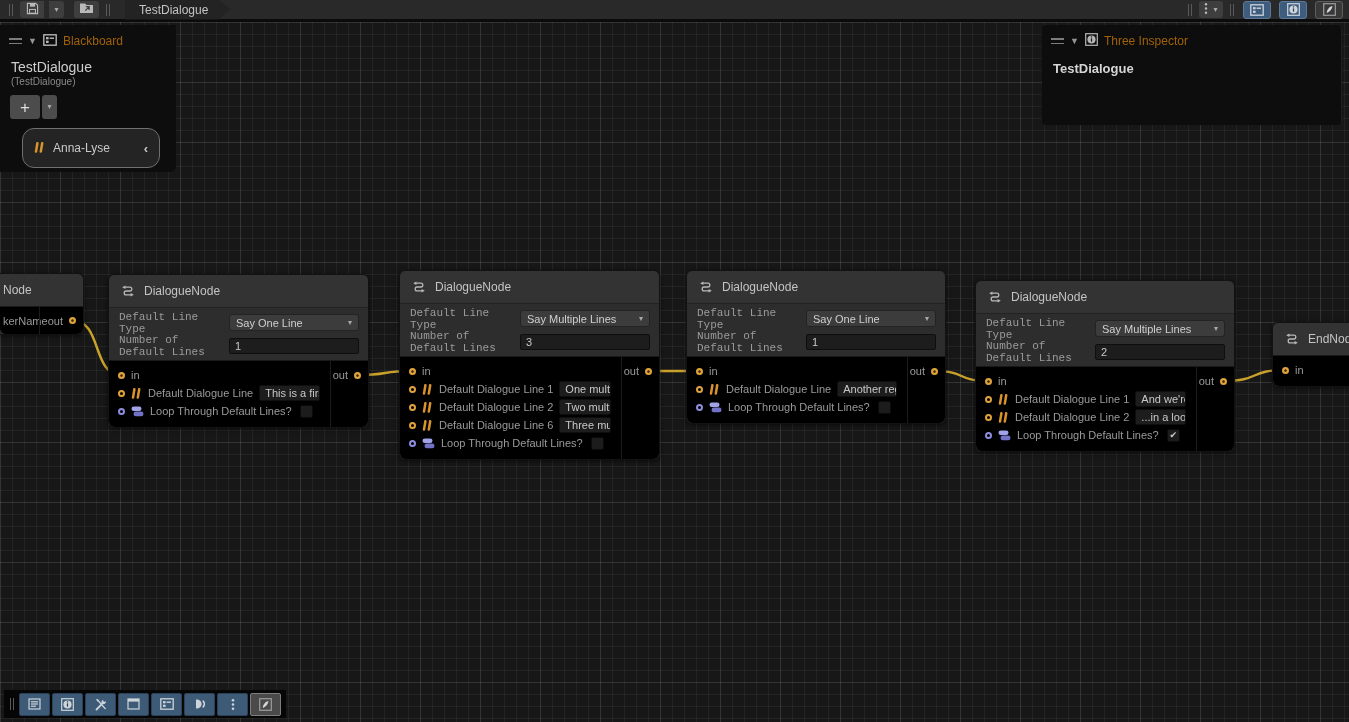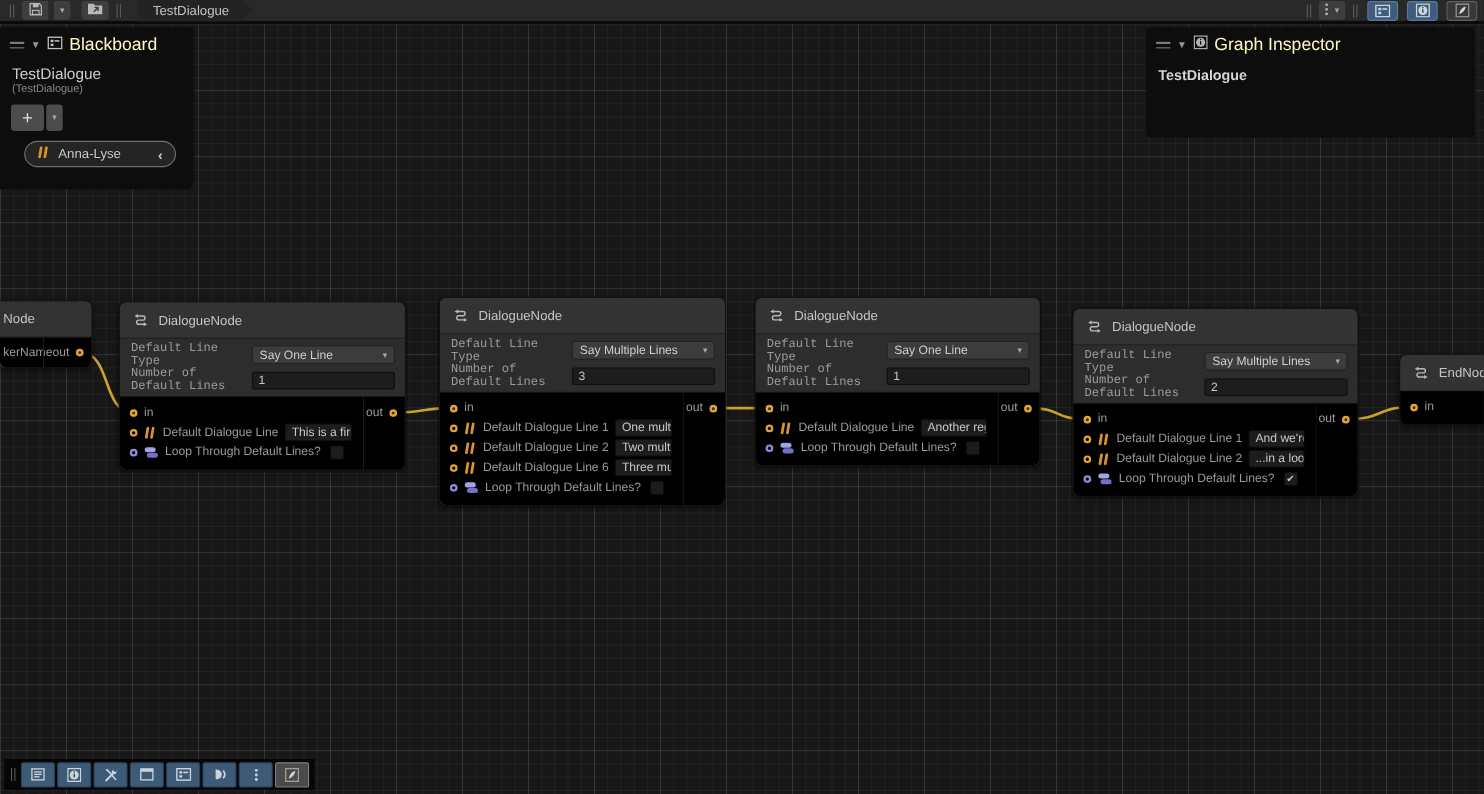--- a/index.html
+++ b/index.html
@@ -68,30 +68,30 @@
   .node.clipped .portsec{height:28px;align-items:center;}
   .node.clipped .pleft{padding:0 0 0 3px;}
   .node.clipped .pright{width:44px;padding:0 7px 0 0;height:28px;justify-content:center;}
 
   
   .panel{position:absolute;background:#0d0d0d;z-index:5;}
   .phead{display:flex;align-items:center;gap:6px;padding:7px 9px 5px;}
   .hgrip{display:flex;flex-direction:column;gap:3px;}
   .hgrip i{display:block;width:13px;height:1.5px;background:#7c7c7c;}
   .harrow{color:#959595;font-size:9px;line-height:1;}
-  .phead .hlabel{font-size:16px;color:#fef9c3;}
+  .phead .hlabel{font-size:12px;color:#a16207;}
   .blackboard{left:0;top:25px;width:176px;height:147px;border-radius:0 0 6px 0;}
   .bb-title{padding:4px 11px 0;color:#cecece;font-size:14px;}
   .bb-sub{padding:1px 11px 0;color:#8a8a8a;font-size:10px;}
   .bb-add{display:flex;gap:2px;margin:8px 0 0 10px;}
   .addbtn{width:30px;height:24px;background:#4c4c4c;border:none;border-radius:3px;color:#ddd;
           font-size:17px;line-height:1;display:flex;align-items:center;justify-content:center;cursor:pointer;}
   .addcaret{width:15px;height:24px;background:#4c4c4c;border:none;border-radius:3px;
             display:flex;align-items:center;justify-content:center;cursor:pointer;}
-  .bb-pill{margin:9px 0 0 22px;width:138px;height:24px;border:1px solid #6f6f6f;border-radius:12px;
+  .bb-pill{margin:9px 0 0 22px;width:138px;height:40px;border:1px solid #6f6f6f;border-radius:12px;
            background:#242424;display:flex;align-items:center;gap:8px;padding:0 11px;cursor:pointer;}
   .bb-pill .pname{color:#c9c9c9;font-size:12px;}
   .bb-pill .collapse{margin-left:auto;color:#c9c9c9;font-size:13px;font-weight:bold;}
   .inspector{left:1042px;top:25px;width:300px;height:100px;border-radius:4px;border-right:1px solid #1f1f1f;}
   .insp-title{padding:6px 11px;color:#d5d5d5;font-size:13px;font-weight:bold;}
 
   
   .bottombar{position:absolute;left:4px;bottom:4px;height:28px;background:#060606;z-index:6;
              display:flex;align-items:center;gap:2px;padding:2px 5px 2px 3px;}
   .bbtn{width:31px;height:23px;border-radius:2px;background:#3d5a76;border:1px solid #2c405a;
@@ -544,21 +544,21 @@
         <i></i>
         <i></i>
       </span>
     <span class="harrow">▼</span>
     <span><svg width="13" height="13" viewBox="0 0 13 13">
           <rect x="0.7" y="0.7" width="11.6" height="11.6" fill="none" stroke="#b5b5b5" stroke-width="1.2"></rect>
           <circle cx="6.5" cy="6.5" r="4.1" fill="#b5b5b5"></circle>
           <rect x="5.9" y="5.4" width="1.2" height="3.2" fill="#101010"></rect>
           <rect x="5.9" y="3.3" width="1.2" height="1.2" fill="#101010"></rect>
         </svg></span>
-    <span class="hlabel">Graph Inspector</span>
+    <span class="hlabel">Three Inspector</span>
   </div>
   <div class="insp-title">TestDialogue</div>
 </div>
 
 <div class="bottombar">
   <span class="grip">
       <i></i>
       <i></i>
     </span>
   <div id="bottom-buttons" style="display:flex;gap:2px;">

